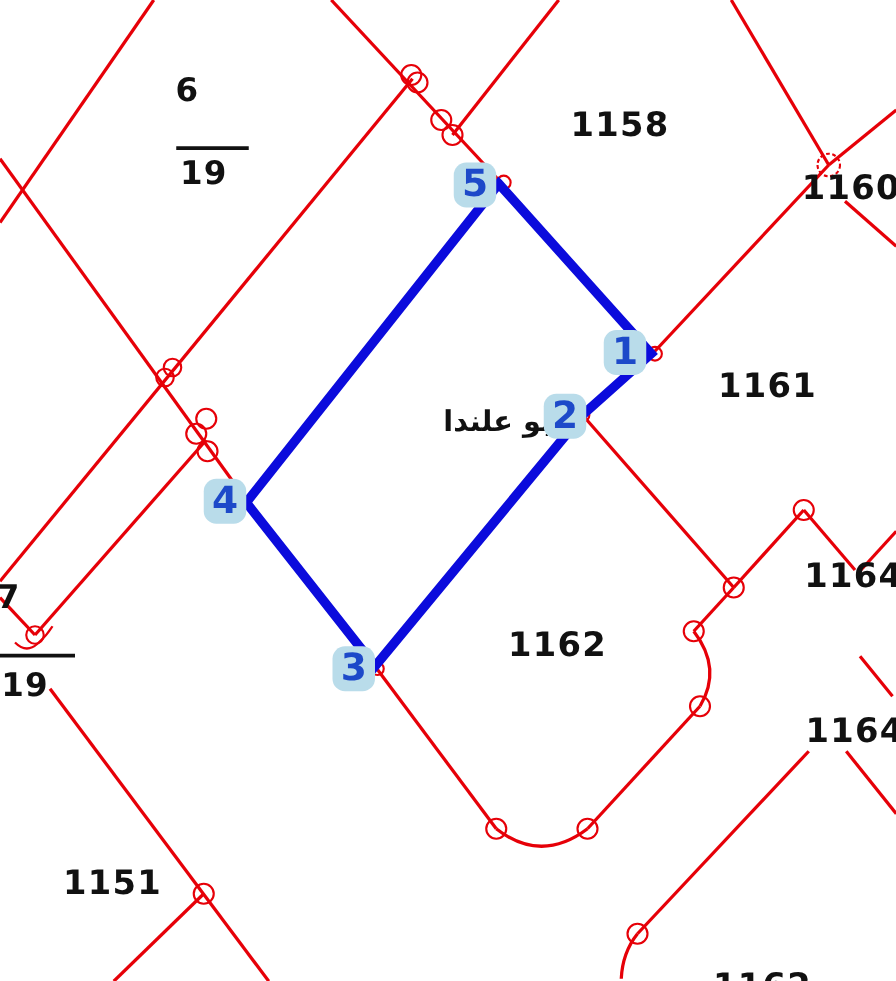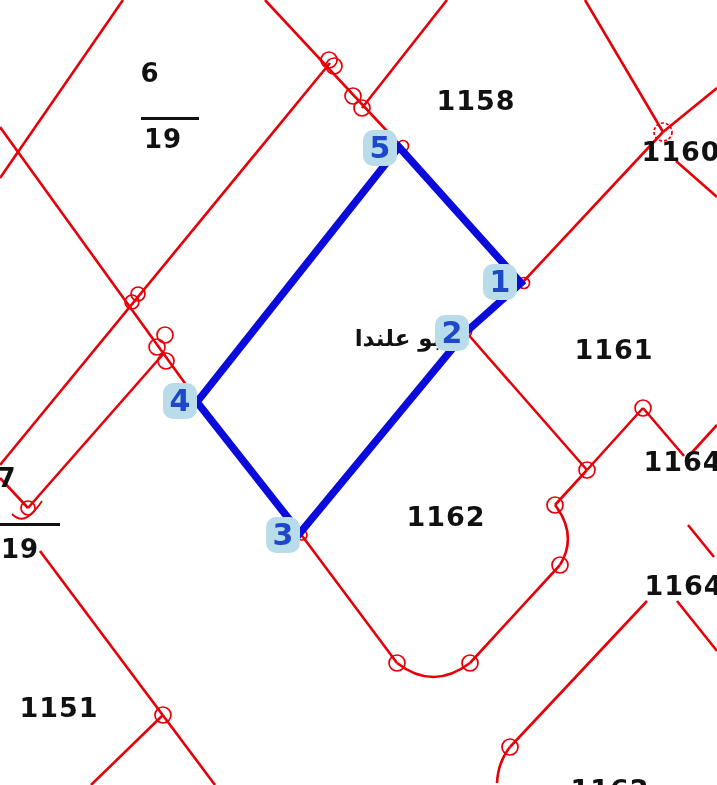--- a/index.html
+++ b/index.html
@@ -89,28 +89,28 @@
   </svg>
 
   <div class="lbl frac" style="left:150px;top:73px;">6</div>
   <div class="fracbar" style="left:141px;top:117px;width:58px;"></div>
   <div class="lbl frac" style="left:163px;top:139px;">19</div>
 
   <div class="lbl frac" style="left:7px;top:478px;">7</div>
   <div class="fracbar" style="left:-12px;top:523px;width:72px;"></div>
   <div class="lbl frac" style="left:20px;top:549px;">19</div>
 
-  <div class="lbl" style="left:476px;top:100px;">1158</div>
+  <div class="lbl" style="left:496px;top:100px;">1158</div>
   <div class="lbl" style="left:681px;top:151px;">1160</div>
-  <div class="lbl" style="left:614px;top:309px;margin-top:40px;">1161</div>
+  <div class="lbl" style="left:614px;top:309px;">1161</div>
   <div class="lbl ar" style="left:402px;top:338px;">ابو علندا</div>
   <div class="lbl" style="left:446px;top:516px;">1162</div>
   <div class="lbl" style="left:683px;top:461px;">1164</div>
   <div class="lbl" style="left:684px;top:585px;">1164</div>
-  <div class="lbl" style="left:59px;top:707px;">1151</div>
+  <div class="lbl" style="left:90px;top:707px;">1151</div>
   <div class="lbl" style="left:610px;top:789px;">1162</div>
 
   <div class="vbadge" style="left:380px;top:148px;">5</div>
   <div class="vbadge" style="left:500px;top:282px;">1</div>
   <div class="vbadge" style="left:452px;top:333px;">2</div>
   <div class="vbadge" style="left:283px;top:535px;">3</div>
   <div class="vbadge" style="left:180px;top:401px;">4</div>
 
 </div>
 

